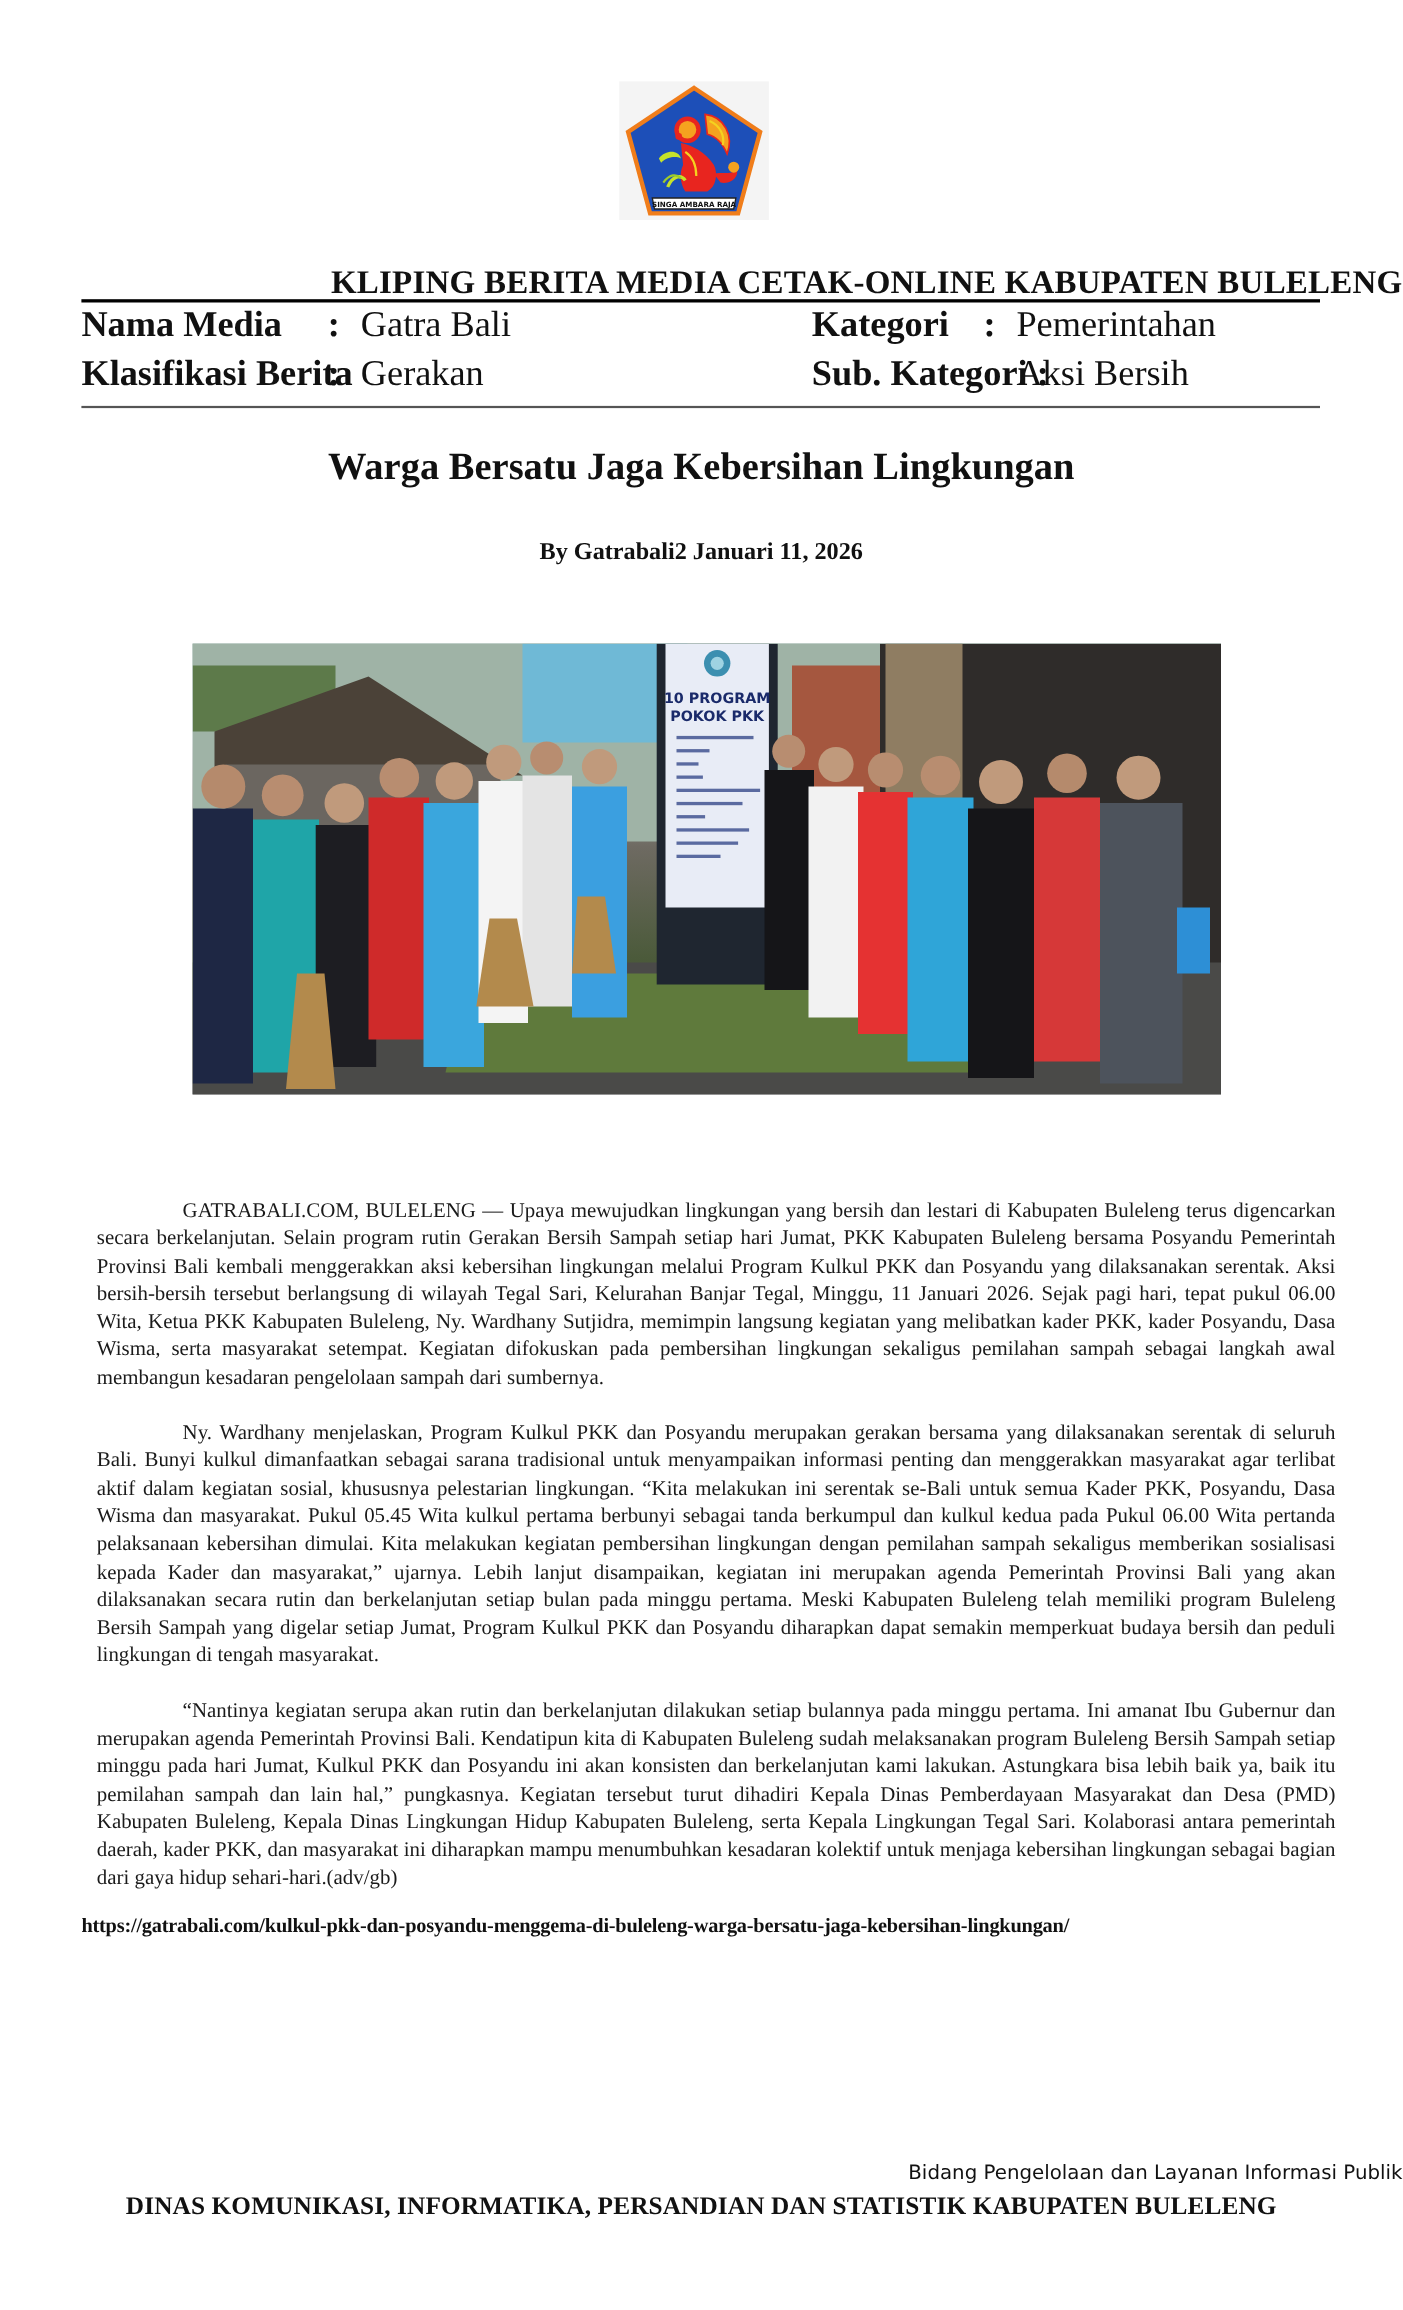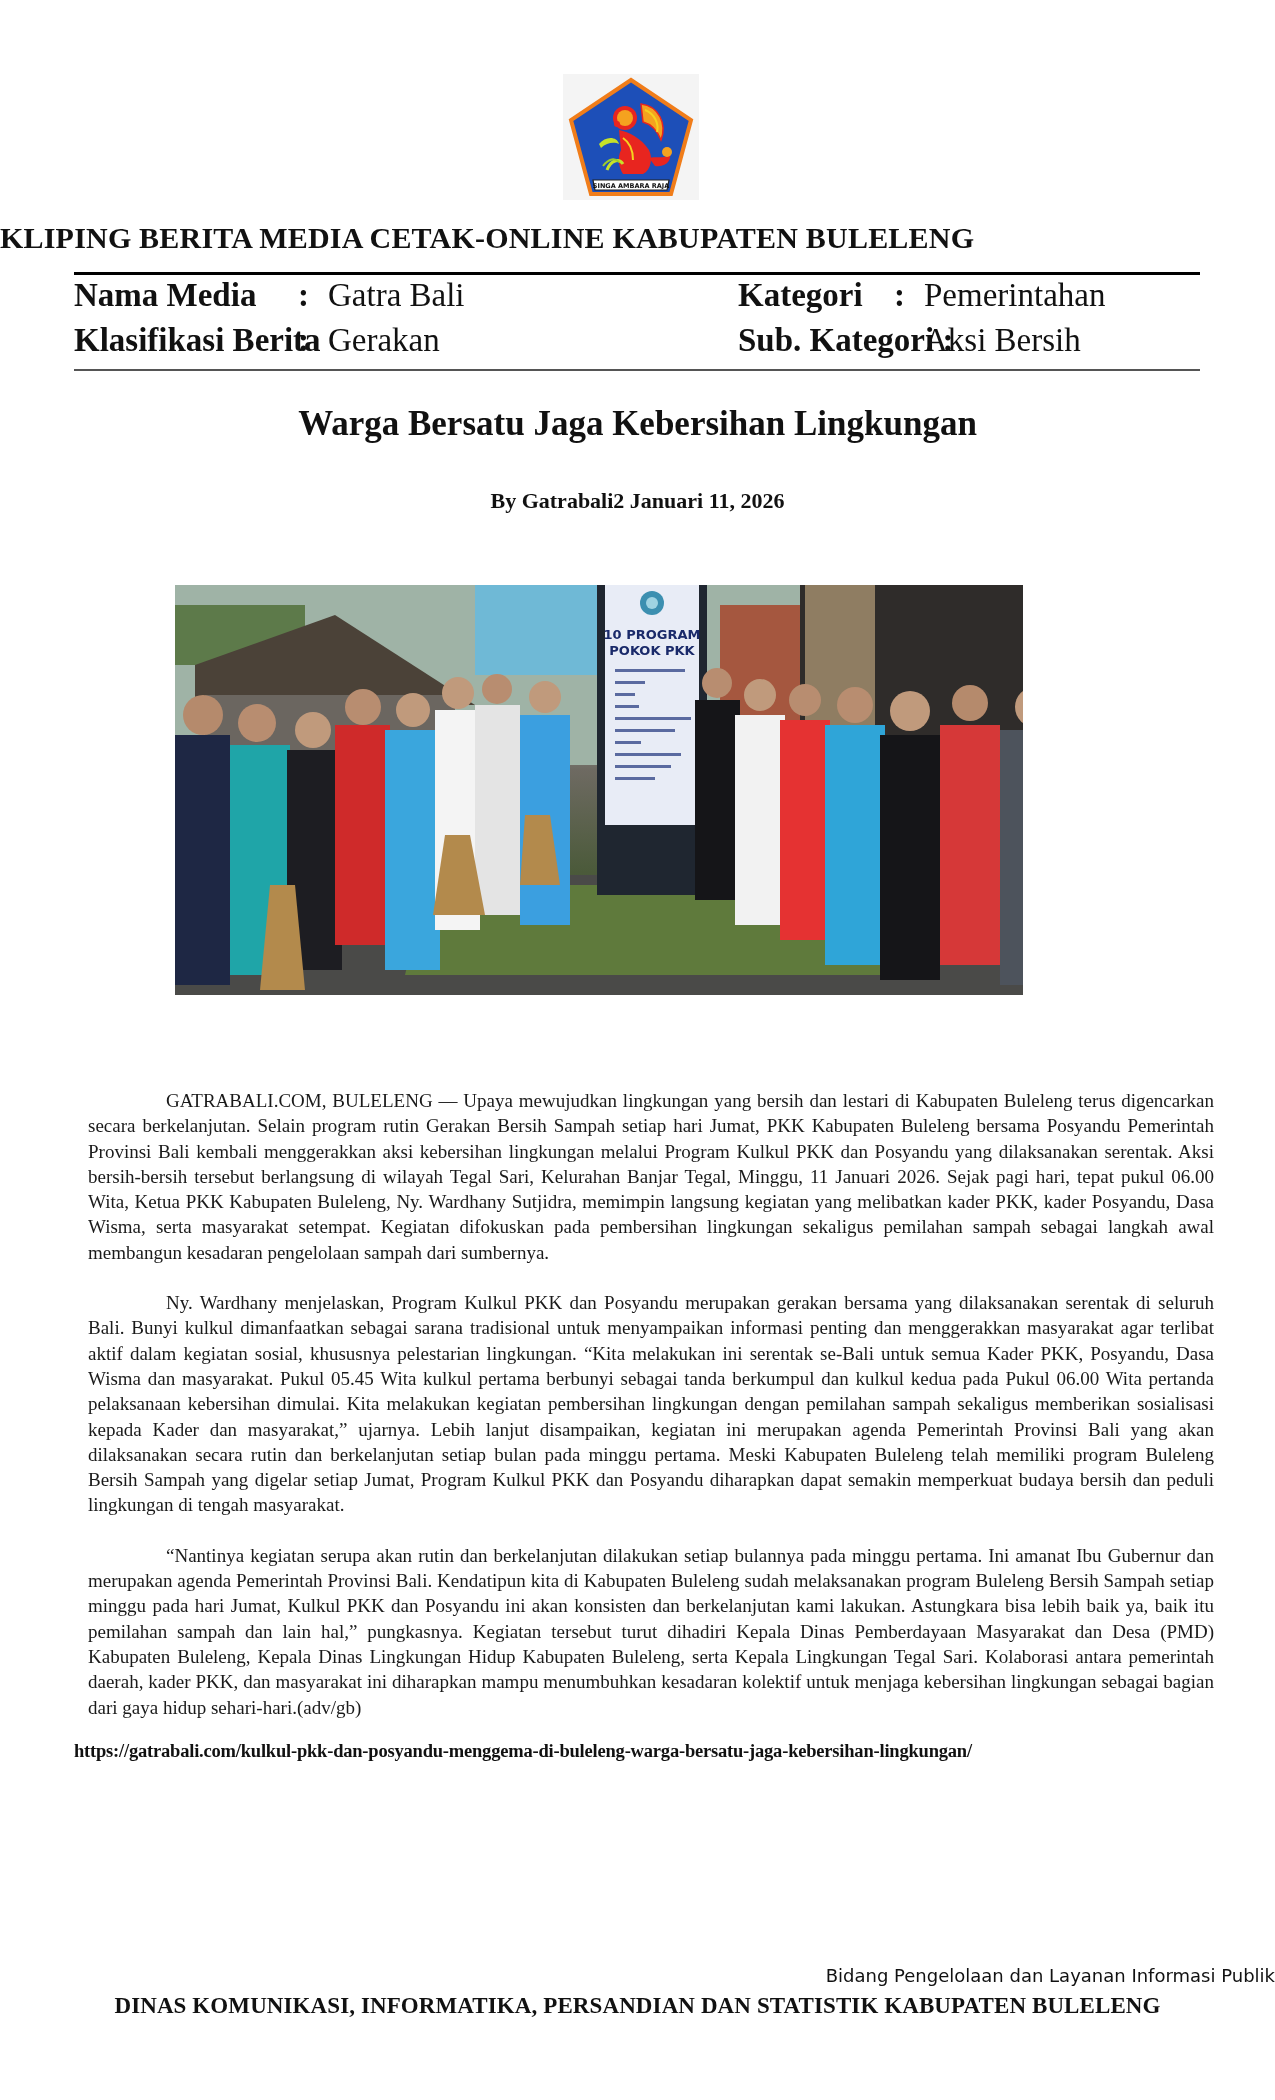--- a/index.html
+++ b/index.html
@@ -4,42 +4,42 @@
   <style>
     html, body { margin: 0; padding: 0; background: #ffffff; }
     body {
       width: 1275px; height: 2100px; position: relative; overflow: hidden;
       font-family: "Liberation Serif", "DejaVu Serif", serif; color: #111;
     }
     .logo-wrap { position: absolute; left: 563px; top: 74px; width: 136px; height: 126px; background: #f4f4f4; }
     .logo-wrap svg { width: 136px; height: 126px; display: block; }
 
     .doc-title {
-      position: absolute; left: 0; top: 221px; width: 1275px; text-align: left;
+      position: absolute; left: 0; top: 240px; width: 1275px; text-align: right;
       font-size: 30px; font-weight: bold; letter-spacing: 0.2px;
     }
     .rule-top { position: absolute; left: 74px; top: 272px; width: 1126px; height: 3px; background: #000; }
     .rule-bottom { position: absolute; left: 74px; top: 369px; width: 1126px; height: 2px; background: #555; }
 
     .meta-row { position: absolute; font-size: 33px; height: 34px; line-height: 34px; }
     .meta-label { position: absolute; font-weight: bold; white-space: nowrap; }
     .meta-colon { position: absolute; font-weight: bold; }
     .meta-value { position: absolute; white-space: nowrap; font-family: "Liberation Serif", serif; }
 
     .headline {
       position: absolute; left: 0; top: 402px; width: 1275px; text-align: center;
       font-size: 35px; font-weight: bold; line-height: 44px;
     }
     .byline {
       position: absolute; left: 0; top: 488px; width: 1275px; text-align: center;
       font-size: 22px; font-weight: bold;
     }
 
     .photo {
-      position: absolute; left: 175px; top: 585px; width: 848px; height: 410px; overflow: hidden;
+      position: absolute; left: 175px; top: 585px; width: 935px; height: 410px; overflow: hidden;
       background: linear-gradient(180deg, #8aa59a 0%, #b7c4c4 20%, #6e6a62 45%, #4b5a3a 70%, #3f3f3f 100%);
     }
     .photo svg { width: 935px; height: 410px; display: block; }
 
     .body-text {
       position: absolute; left: 88px; width: 1126px;
       font-size: 19px; line-height: 25.3px; text-align: justify; color: #1a1a1a;
       hyphens: manual;
     }
     .body-text p { margin: 0 0 25px 0; text-indent: 78px; }

